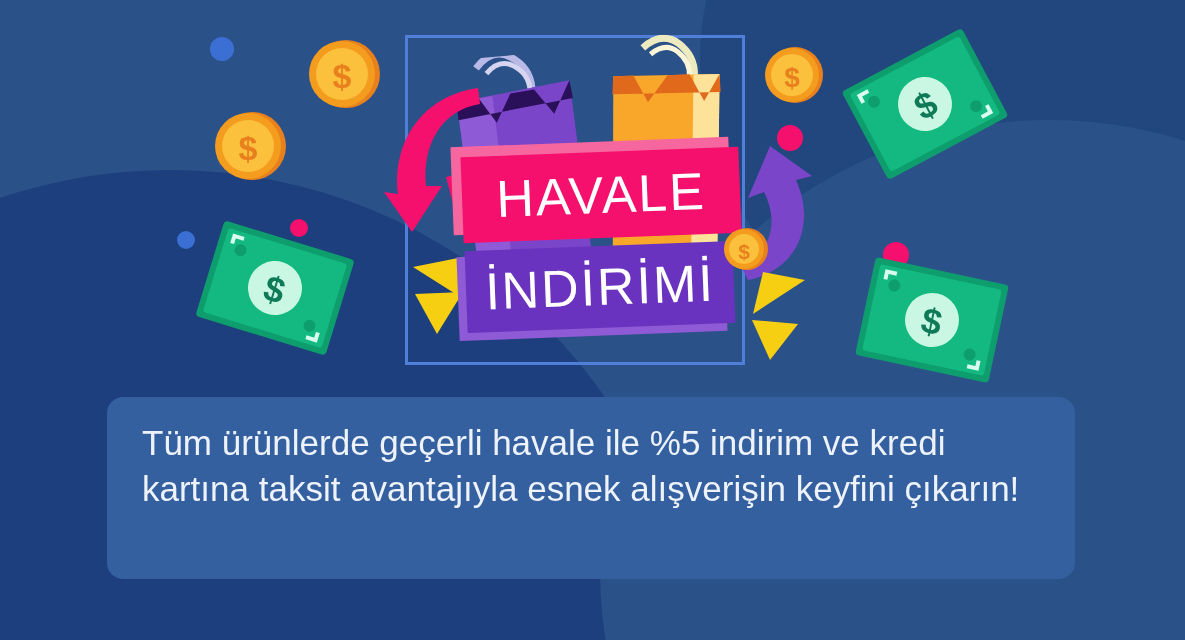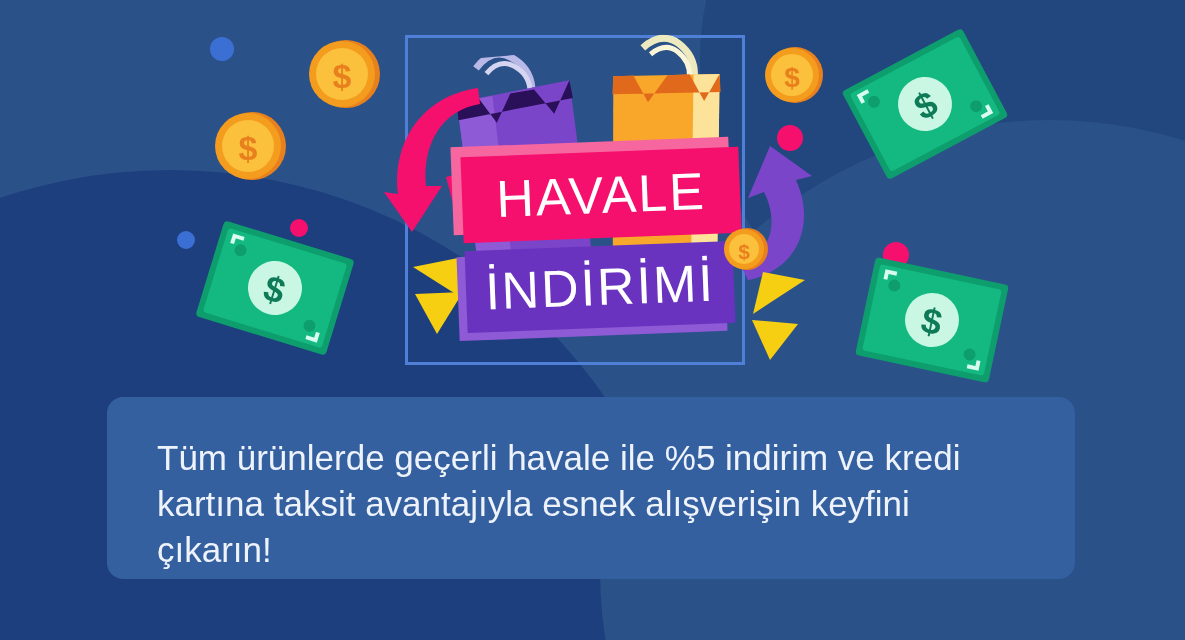--- a/index.html
+++ b/index.html
@@ -106,21 +106,21 @@
     left: 107px;
     top: 397px;
     width: 968px;
     height: 182px;
     background: #34609f;
     border-radius: 16px;
     box-sizing: border-box;
     padding: 22px 34px 0 34px;
   }
   #promo-text {
-    margin: 16px;
+    margin: 1px;
     color: #eef3fb;
     font-size: 35px;
     line-height: 1.32;
     font-family: "Liberation Sans", sans-serif;
     font-weight: 400;
   }
 </style>
 </head>
 <body>
 

